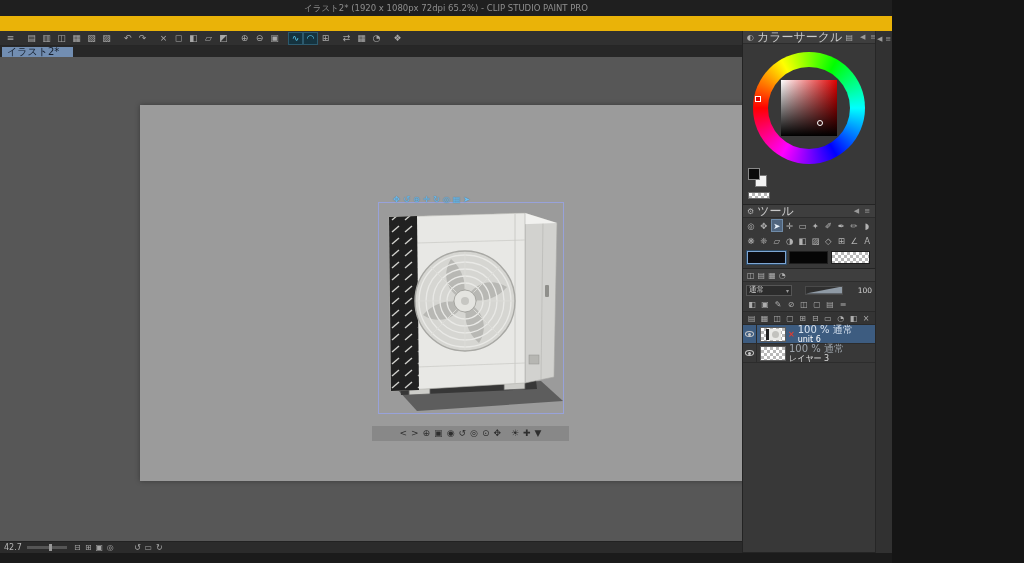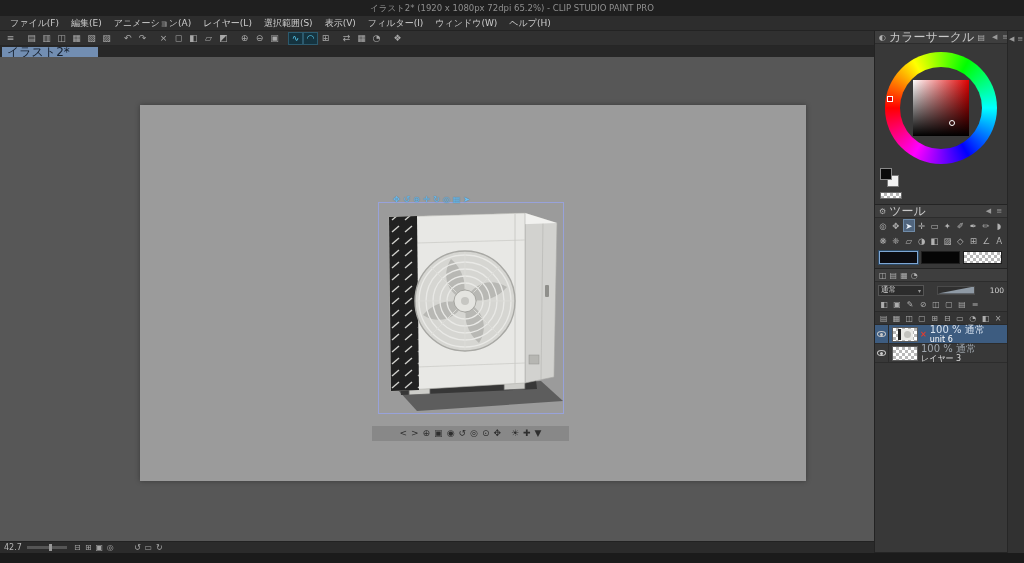--- a/index.html
+++ b/index.html
@@ -1,35 +1,35 @@
 <!DOCTYPE html>
 <html><head>
 <meta charset="utf-8">
 <title>CLIP STUDIO PAINT PRO</title>
 <style>
   *{box-sizing:border-box;margin:0;padding:0}
   html,body{background:#151515;overflow:hidden}
-  .app{position:relative;width:1024px;height:563px;background:#eab308;
+  .app{position:relative;width:892px;height:563px;background:#eab308;
        font-family:"DejaVu Sans","Liberation Sans",sans-serif;color:#c4c4c4;font-size:9px;overflow:hidden}
 
   
   .titlebar{position:absolute;left:0;top:0;right:0;height:16px;background:#1f1f1f;
             text-align:center;line-height:16px;font-size:8.5px;color:#8f8f8f}
   .menubar{position:absolute;left:0;top:16px;right:0;height:15px;background:#2d2d2d;
            border-bottom:1px solid #232323;display:flex;align-items:center;padding-left:4px;
            font-size:9px;color:#cdcdcd}
   .menu-item{padding:0 6px;line-height:15px;cursor:default}
   .toolbar{position:absolute;left:0;top:31px;right:0;height:15px;background:#303030;
            border-bottom:1px solid #262626;display:flex;align-items:center;padding-left:3px}
   .toolbar .icon-cell{width:15px;height:13px;display:inline-flex;align-items:center;justify-content:center;
            font-size:9px;color:#a8a8a8}
   .toolbar .icon-cell.active{color:#58cdf2;background:#15333f;border:1px solid #2c5a6e}
   .tabbar{position:absolute;left:0;top:46px;right:150px;height:11px;background:#272727}
   .doc-tab{position:absolute;left:2px;top:1px;height:10px;line-height:10px;background:#728eb2;
-           color:#16202e;font-size:12px;padding:0 28px 0 5px;white-space:nowrap}
+           color:#16202e;font-size:10px;padding:0 14px 0 5px;white-space:nowrap}
 
   
   .workspace{position:absolute;left:0;top:57px;width:874px;height:484px;background:#575757}
   .paper{position:absolute;left:140px;top:48px;width:666px;height:376px;background:#9b9b9b;
          box-shadow:0 0 5px rgba(0,0,0,.35)}
   .obj-wrap{position:absolute;left:237px;top:92px;width:189px;height:222px}
   .obj-top-tools{position:absolute;left:15px;top:-3px;height:11px;display:flex;gap:1px;z-index:3}
   .obj-top-tools .icon-cell{width:9px;height:11px;display:inline-flex;align-items:center;justify-content:center;
          font-size:8px;color:#6fc0f2;text-shadow:0 0 1px #2a5a7e}
   .obj-svg{position:absolute;left:0;top:2px}
@@ -124,31 +124,20 @@
 </style>
 </head>
 <body>
 
 <div class="app">
 
   <div class="titlebar">
     <span>イラスト2* (1920 x 1080px 72dpi 65.2%) - CLIP STUDIO PAINT PRO</span>
   </div>
 
-  <div class="menubar">
-    <span class="menu-item">ファイル(F)</span>
-    <span class="menu-item">編集(E)</span>
-    <span class="menu-item">アニメーション(A)</span>
-    <span class="menu-item">レイヤー(L)</span>
-    <span class="menu-item">選択範囲(S)</span>
-    <span class="menu-item">表示(V)</span>
-    <span class="menu-item">フィルター(I)</span>
-    <span class="menu-item">ウィンドウ(W)</span>
-    <span class="menu-item">ヘルプ(H)</span>
-  </div>
 
   <div class="toolbar">
       <span class="icon-cell">≡</span>
       <span class="icon-cell" style="margin-left: 6px;">▤</span>
       <span class="icon-cell">▥</span>
       <span class="icon-cell">◫</span>
       <span class="icon-cell">▦</span>
       <span class="icon-cell">▧</span>
       <span class="icon-cell">▨</span>
       <span class="icon-cell" style="margin-left: 6px;">↶</span>

